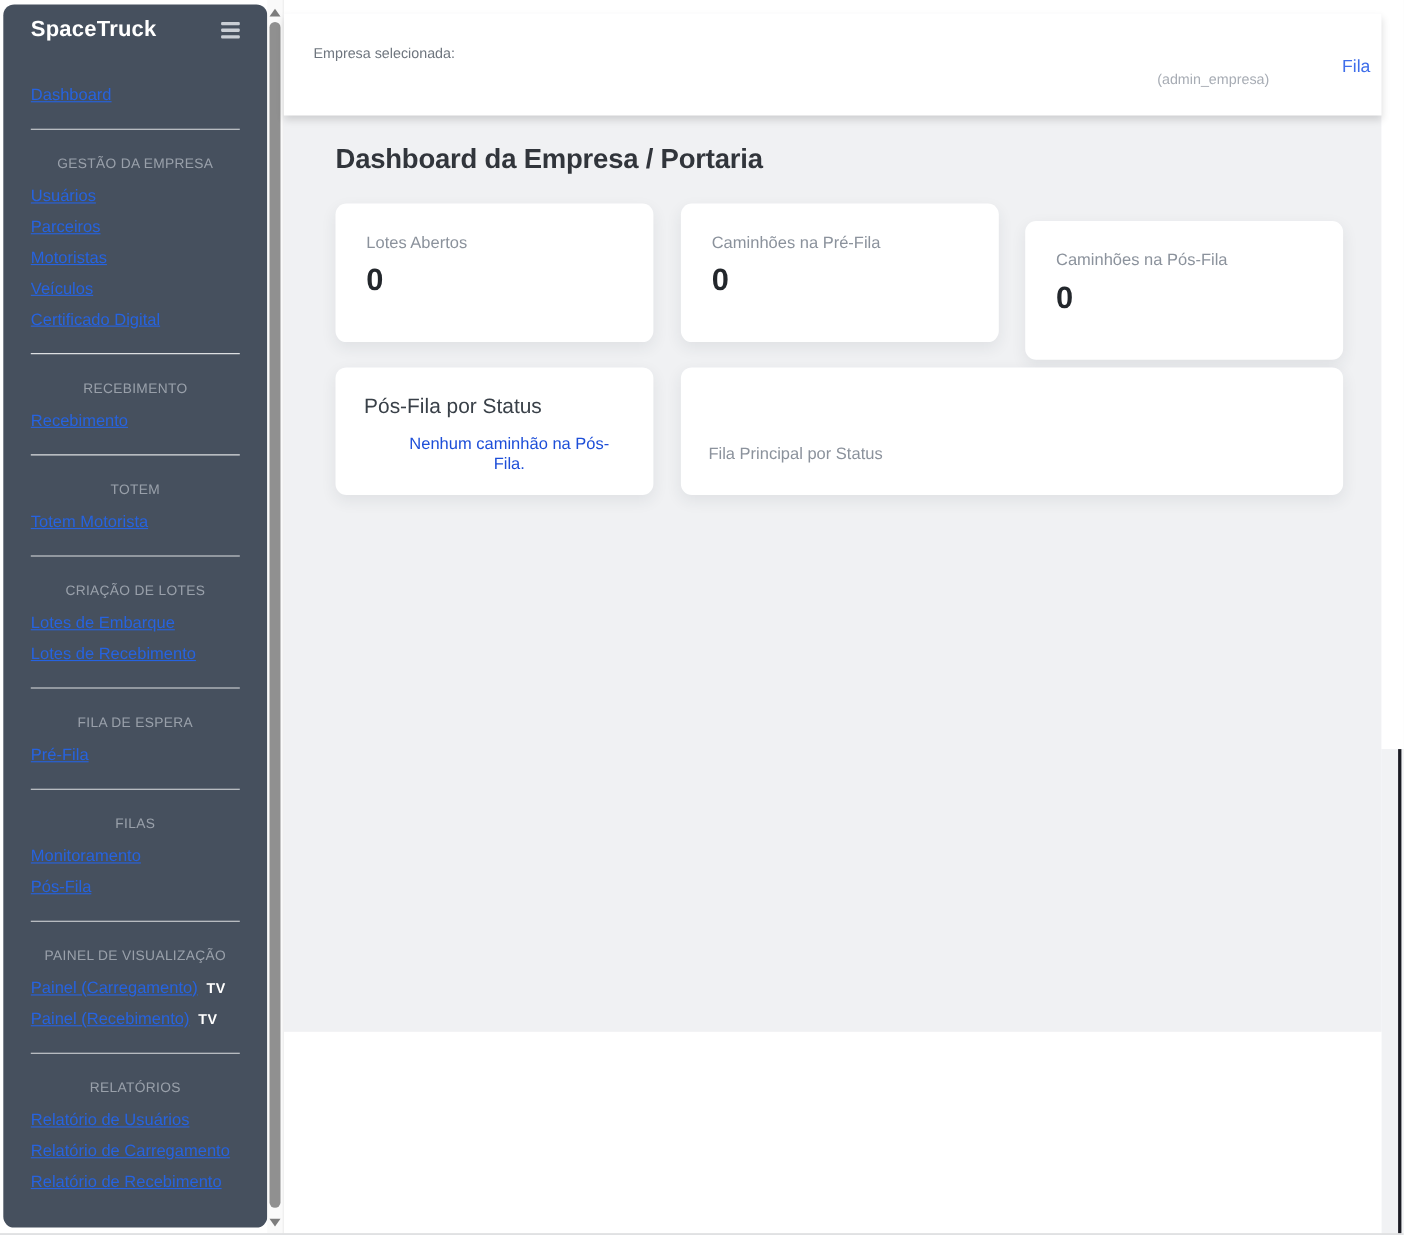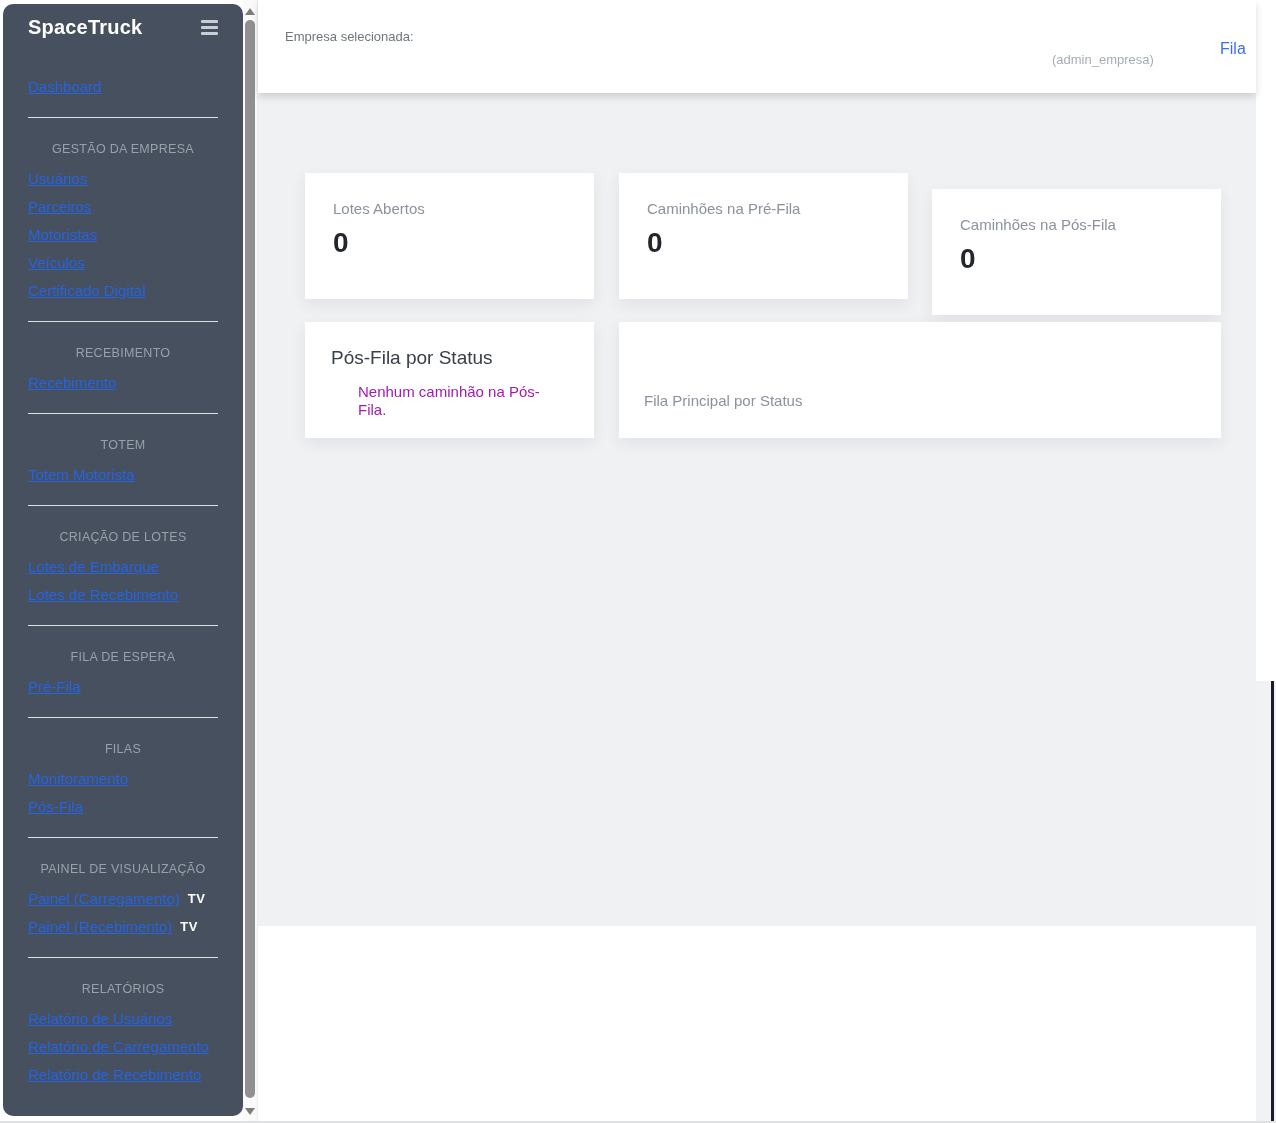--- a/index.html
+++ b/index.html
@@ -56,53 +56,53 @@
   }
   .vs-arrow-up   { top:8px;    border-bottom:7px solid #7d7d7d; }
   .vs-arrow-down { bottom:8px; border-top:7px solid #7d7d7d; }
   .vs-thumb {
     position:absolute; top:20px; left:2px; width:10px; height:1078px;
     background:#909090; border-radius:7px;
   }
 
   
   .main {
-    position:absolute; left:258px; top:0; width:998px; height:926px;
+    position:absolute; left:258px; top:12px; width:998px; height:926px;
     background:#f0f1f3;
   }
   .topbar {
     position:absolute; top:0; left:0; width:998px; height:93px;
     background:#ffffff;
     box-shadow:0 4px 7px rgba(0,0,0,.14);
     z-index:2;
   }
   .company-label { position:absolute; left:27px; top:29px; font-size:13px; color:#6e757e; }
   .role-text     { position:absolute; left:794px; top:52px; font-size:13px; color:#a7acb4; }
   .logout-link   { position:absolute; left:962px; top:40px; font-size:16px; color:#3f6eea; text-decoration:none; cursor:pointer; }
 
   .page-title {
     position:absolute; left:47px; top:119px;
     font-size:25px; font-weight:600; color:#31353b; letter-spacing:-.2px;
   }
 
   .card {
     position:absolute;
-    background:#ffffff; border-radius:0;
+    background:#ffffff; border-radius:10px;
     box-shadow:0 5px 14px rgba(40,45,60,.08);
   }
   .stat-card { width:289px; height:126px; top:173px; padding:27px 28px; }
   .stat-card.c0 { left:47px; }
   .stat-card.c1 { left:361px; }
   .stat-card.c2 { left:674px;margin-top:16px; }
   .stat-title { font-size:15px; color:#8b929c; line-height:18px; }
   .stat-value { font-size:28px; font-weight:bold; color:#23272c; margin-top:10px; line-height:30px; }
 
   .posfila-card { left:47px; top:322px; width:289px; height:116px; padding:24px 26px; }
   .pos-title { font-size:19px; font-weight:400; color:#394048; line-height:23px; }
-  .pos-empty { font-size:15px; color:#a21caf; margin:14px 0 0 27px; line-height:18px; }
+  .pos-empty { font-size:15px; color:#1d4ed8; margin:14px 0 0 27px; line-height:18px;text-align:center; }
 
   .filaprincipal-card { left:361px; top:322px; width:602px; height:116px; padding:26px 25px; }
   .fp-title { font-size:15px; color:#8b929c; line-height:18px;margin-top:44px; }
 
   
   .strip-top    { position:absolute; left:1256px; top:0;     width:20px; height:681px; background:#ffffff; }
   .strip-bottom { position:absolute; left:1256px; top:681px; width:20px; height:442px; background:#f1f2f4; }
   .strip-line   { position:absolute; left:1271px; top:681px; width:3px;  height:442px; background:#1b1c24; }
   .bottom-edge  { position:absolute; left:0; bottom:0; width:1276px; height:2px; background:#e0e1e3; }
 </style>
@@ -177,20 +177,21 @@
   <div class="vs-arrow-down"></div>
 </div>
 
 <div class="main">
   <div class="topbar">
     <span class="company-label">Empresa selecionada:</span>
     <span class="role-text">(admin_empresa)</span>
     <a class="logout-link">Fila</a>
   </div>
 
+  <h1 class="page-title">Dashboard da Empresa / Portaria</h1>
 
   <div class="card stat-card c0">
     <div class="stat-title">Lotes Abertos</div>
     <div class="stat-value">0</div>
   </div>
   <div class="card stat-card c1">
     <div class="stat-title">Caminhões na Pré-Fila</div>
     <div class="stat-value">0</div>
   </div>
   <div class="card stat-card c2">

